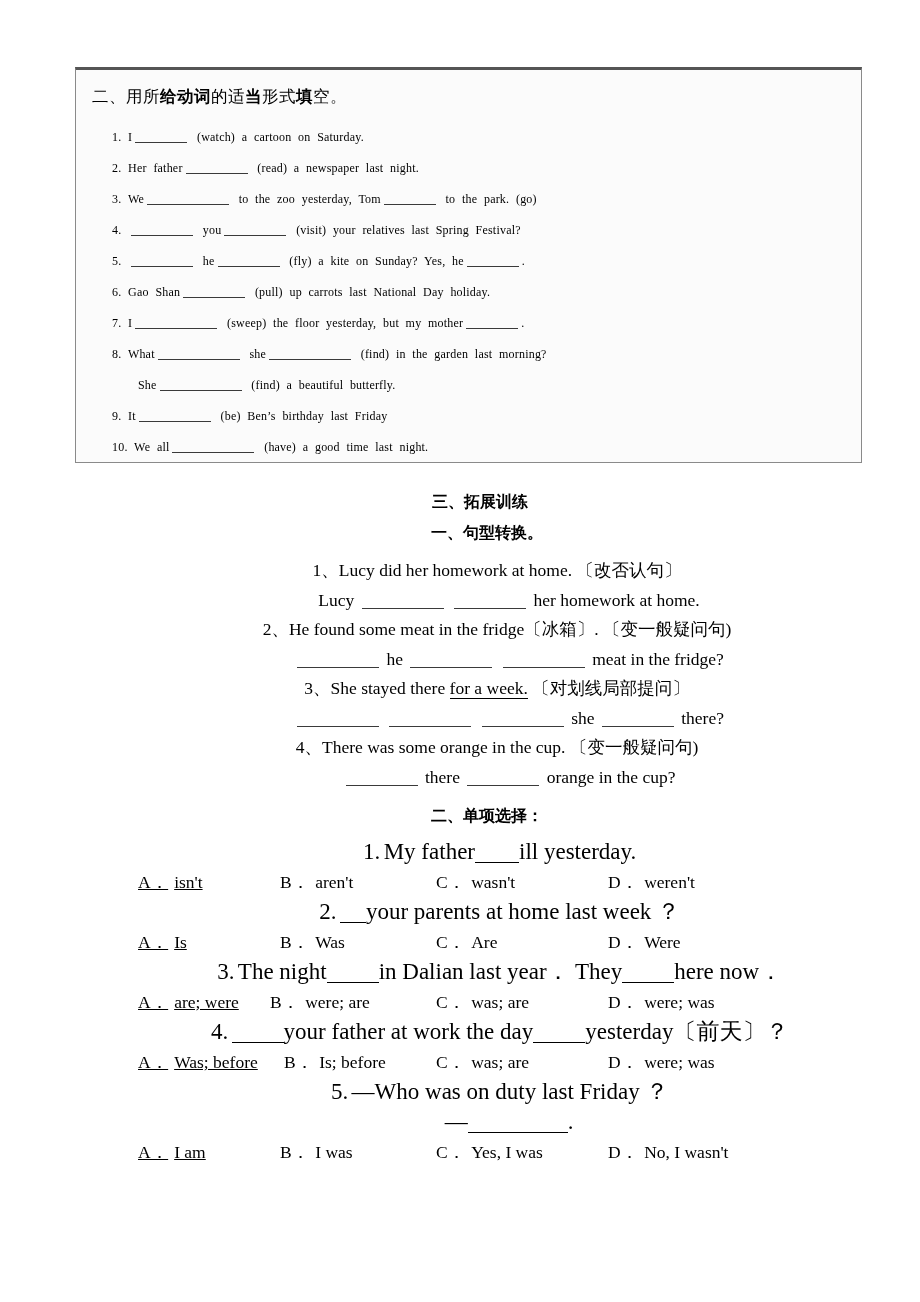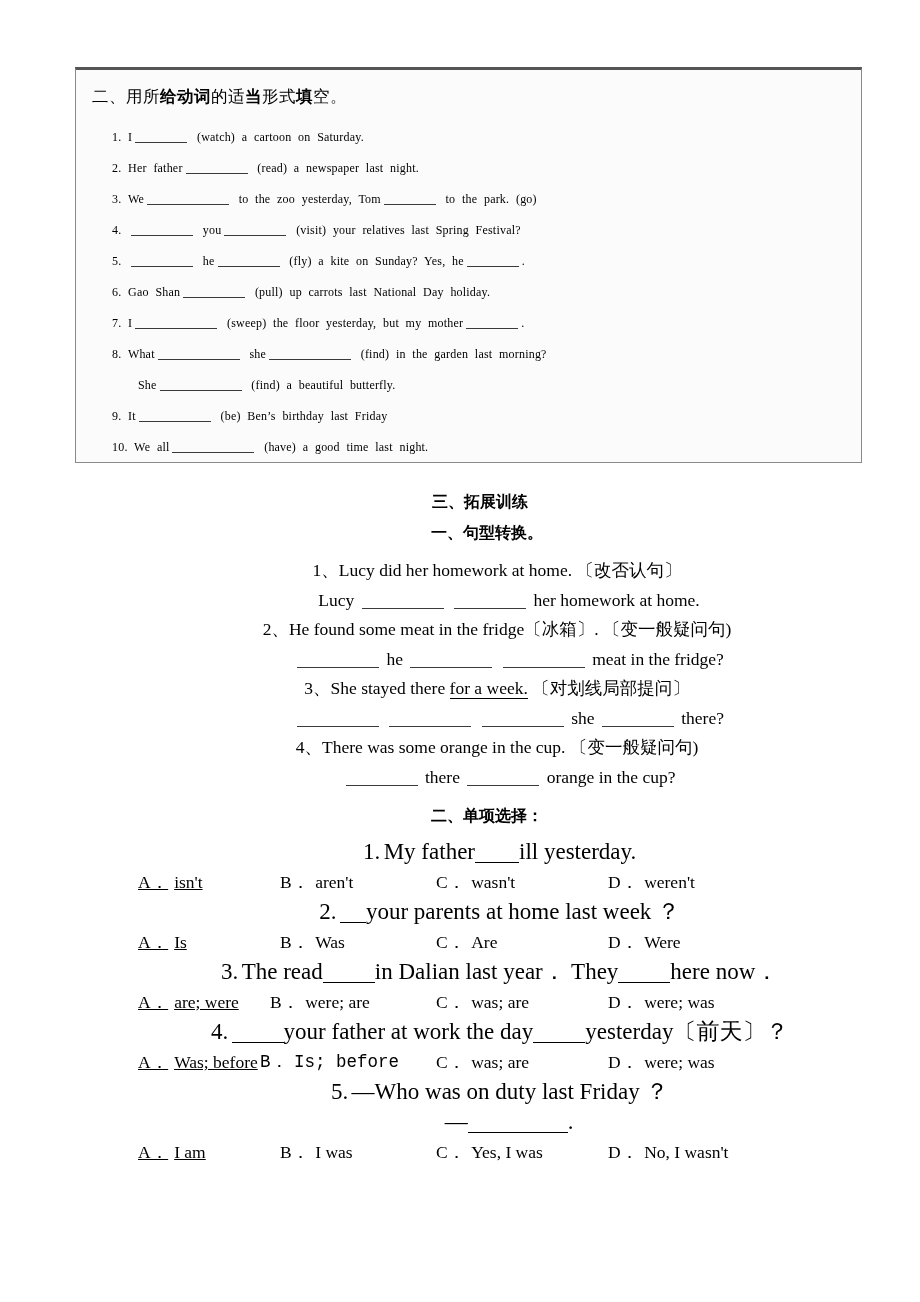--- a/index.html
+++ b/index.html
@@ -289,35 +289,35 @@
       <span class="qn">2.</span><span class="blk-t t3"></span><span>your parents at home last week ？</span>
     </div>
     <div class="mc-opts">
       <span class="op op-a"><span class="lbl">A．</span><span>Is</span></span>
       <span class="op op-b"><span class="lbl">B．</span><span>Was</span></span>
       <span class="op op-c"><span class="lbl">C．</span><span>Are</span></span>
       <span class="op op-d"><span class="lbl">D．</span><span>Were</span></span>
     </div>
 
     <div class="mc-q">
-      <span class="qn">3.</span><span>The read</span><span class="blk-t t6"></span><span>in Dalian last year．  They</span><span class="blk-t t6"></span><span>here now．</span>
+      <span class="qn">3.</span><span>The night</span><span class="blk-t t6"></span><span>in Dalian last year．  They</span><span class="blk-t t6"></span><span>here now．</span>
     </div>
     <div class="mc-opts">
       <span class="op op-a"><span class="lbl">A．</span><span>are; were</span></span>
       <span class="op op-b" style="left:190px;"><span class="lbl">B．</span><span>were; are</span></span>
       <span class="op op-c"><span class="lbl">C．</span><span>was; are</span></span>
       <span class="op op-d"><span class="lbl">D．</span><span>were; was</span></span>
     </div>
 
     <div class="mc-q">
       <span class="qn">4.</span><span class="blk-t t6"></span><span>your father at work the day</span><span class="blk-t t6"></span><span>yesterday〔前天〕？</span>
     </div>
     <div class="mc-opts">
       <span class="op op-a"><span class="lbl">A．</span><span>Was; before</span></span>
-      <span class="op op-b" style="left:180px;font-family:Liberation Mono, monospace;"><span class="lbl">B．</span><span>Is; before</span></span>
+      <span class="op op-b" style="left:204px;"><span class="lbl">B．</span><span>Is; before</span></span>
       <span class="op op-c"><span class="lbl">C．</span><span>was; are</span></span>
       <span class="op op-d"><span class="lbl">D．</span><span>were; was</span></span>
     </div>
 
     <div class="mc-q">
       <span class="qn">5.</span><span>—Who was on duty last Friday ？</span>
     </div>
     <div class="mc-q mc-dash">
       <span>—</span><span class="blk-t t11"></span><span>.</span>
     </div>

